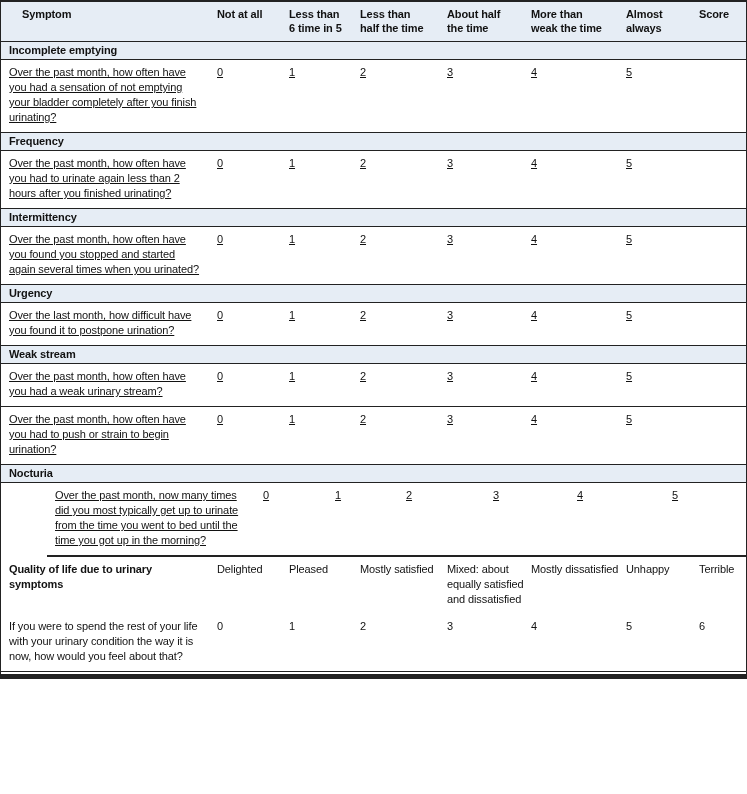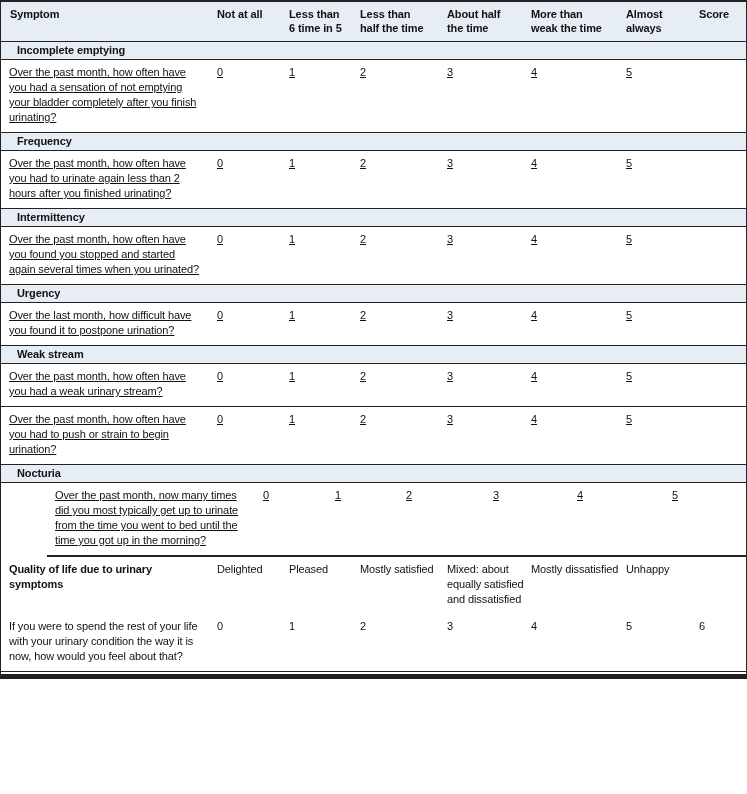--- a/index.html
+++ b/index.html
@@ -24,30 +24,29 @@
   .row {
     display: grid;
     grid-template-columns: 216px 72px 71px 87px 84px 95px 73px 47px;
     border-bottom: 1px solid var(--border-dark);
     box-sizing: border-box;
   }
   .cell { box-sizing: border-box; }
   .q { padding: 5px 14px 7px 8px; }
   .v { padding: 5px 4px 7px 0; }
   .h { font-weight: bold; padding: 5px 16px 6px 0; line-height: 14px; }
-  .h.q { padding-left: 9px; }
+  .h.q { padding-left: 21px; }
   .header-row { background: var(--band-bg); min-height: 37px; }
   .section-row { background: var(--band-bg); }
   .section-title {
     grid-column: 1 / -1;
     font-weight: bold;
     padding: 2px 8px;
     min-height: 17px;
     line-height: 13px;
-    margin-left: 8px;
   }
   .question-row { background: #ffffff; text-decoration: underline; }
   .heavy-bottom { border-bottom: 2px solid var(--border-dark); margin-left: 46px; }
   .qol-scale-row { border-bottom: none; }
   .qol-scale-row .label { font-weight: bold; }
   .bottom-bar {
     height: 5px;
     background: var(--border-dark);
     margin-top: 2px;
   }
@@ -164,20 +163,21 @@
   </div>
 
   <div class="row qol-scale-row">
     <div class="cell q label">Quality of life due to urinary symptoms</div>
     <div class="cell v">Delighted</div>
     <div class="cell v">Pleased</div>
     <div class="cell v">Mostly satisfied</div>
     <div class="cell v">Mixed: about equally satisfied and dissatisfied</div>
     <div class="cell v">Mostly dissatisfied</div>
     <div class="cell v">Unhappy</div>
+    <div class="cell v">Terrible</div>
   </div>
 
   <div class="row qol-question-row">
     <div class="cell q">If you were to spend the rest of your life with your urinary condition the way it is now, how would you feel about that?</div>
     <div class="cell v">0</div>
     <div class="cell v">1</div>
     <div class="cell v">2</div>
     <div class="cell v">3</div>
     <div class="cell v">4</div>
     <div class="cell v">5</div>

